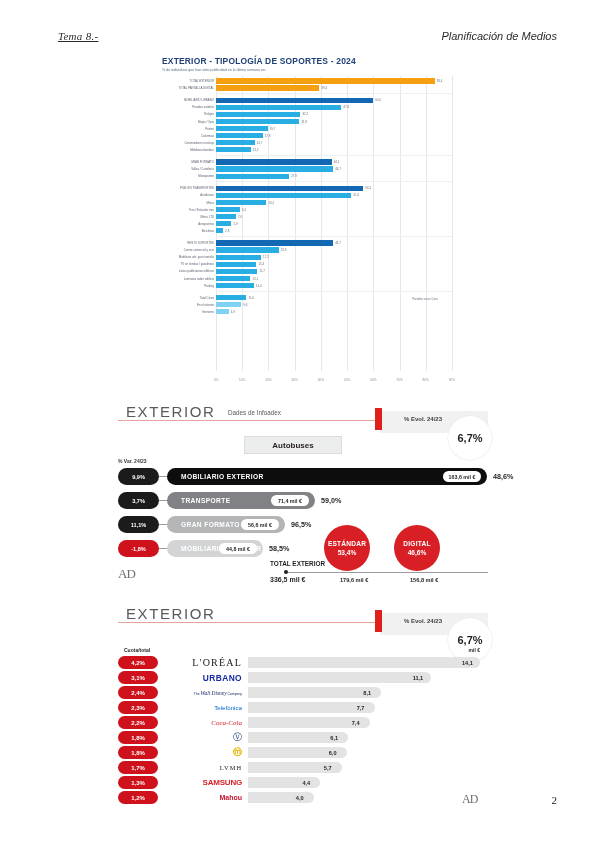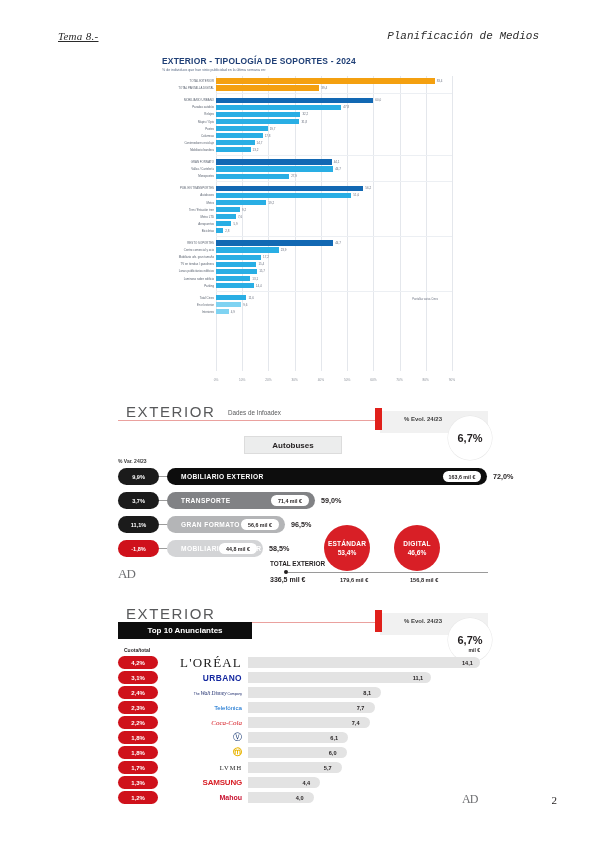--- a/index.html
+++ b/index.html
@@ -7,21 +7,21 @@
     width:599px;height:848px;background:#ffffff;
     font-family:"Liberation Sans", sans-serif;
     color:#231f20;overflow:hidden;position:relative;
   }
   .page{position:relative;width:599px;height:848px;}
 
   
   .hdr{position:absolute;top:30px;left:0;width:599px;height:20px;}
   .hdr-left{position:absolute;left:58px;top:0;font-family:"Liberation Serif",serif;
     font-style:italic;font-size:11px;text-decoration:underline;letter-spacing:.3px;color:#2b2b2b;}
-  .hdr-right{position:absolute;right:60px;top:0;font-family:Liberation Mono, monospace;
+  .hdr-right{position:absolute;right:42px;top:0;font-family:Liberation Sans, sans-serif;
     font-style:italic;font-size:11px;color:#2b2b2b;white-space:nowrap;}
 
   
   .card1{position:absolute;left:137px;top:52px;width:325px;height:340px;background:#fff;}
   .c1-title{position:absolute;left:25px;top:4px;font-size:9.2px;font-weight:bold;
     letter-spacing:.2px;color:#1f3f76;font-family:"Liberation Sans",sans-serif;
     transform:scaleX(.92);transform-origin:left center;white-space:nowrap;}
   .c1-sub{position:absolute;left:25px;top:16px;font-size:3.6px;color:#5a6b85;white-space:nowrap;}
 
   .plot{position:absolute;left:25px;top:24px;width:290px;height:306px;}
@@ -89,21 +89,21 @@
 
   .advrow{position:absolute;left:0;height:13px;}
   .advpct{position:absolute;left:0;top:0;width:40px;height:13px;border-radius:7px;background:#cf111b;
     color:#fff;font-size:6px;font-weight:bold;display:flex;align-items:center;justify-content:center;}
   .advlogo{position:absolute;left:44px;top:0;width:84px;height:13px;display:flex;align-items:center;
     justify-content:flex-end;padding-right:4px;box-sizing:border-box;}
   .advbar{position:absolute;left:130px;top:1px;height:11px;background:#e3e3e3;border-radius:0 6px 6px 0;}
   .advval{position:absolute;top:1px;height:11px;display:flex;align-items:center;font-size:5.6px;
     font-weight:bold;color:#231f20;}
 
-  .l-loreal{font-family:"Liberation Serif",serif;font-size:13px;letter-spacing:1.2px;color:#1a1a1a;}
+  .l-loreal{font-family:"Liberation Serif",serif;font-size:10px;letter-spacing:1.2px;color:#1a1a1a;}
   .l-samsung{font-family:"Liberation Sans",sans-serif;font-size:8.4px;font-weight:bold;color:#1428a0;letter-spacing:.4px;}
   .l-disney{font-family:"Liberation Serif",serif;font-size:5.4px;color:#1b2a6b;font-style:italic;}
   .l-telefonica{font-family:"Liberation Sans",sans-serif;font-size:6.2px;color:#0066cc;}
   .l-coca{font-family:"Liberation Serif",serif;font-size:7px;font-style:italic;color:#d4121a;}
   .l-vw{font-size:9px;color:#0b2d6b;}
   .l-mcd{font-size:9px;color:#e8b400;font-weight:bold;}
   .l-lvmh{font-family:"Liberation Serif",serif;font-size:6.4px;letter-spacing:1px;color:#1a1a1a;}
   .l-netflix{font-family:"Liberation Sans",sans-serif;font-size:8px;font-weight:bold;color:#d81f26;letter-spacing:-.2px;}
   .l-mahou{font-family:"Liberation Sans",sans-serif;font-size:7px;font-weight:bold;color:#c8102e;}
   .tdisney{font-size:3.4px;color:#1b2a6b;font-family:"Liberation Sans",sans-serif;font-style:normal;}
@@ -319,21 +319,21 @@
     <div class="segbtn">Autobuses</div>
     <div class="varlab">% Var. 24/23</div>
     <div id="segrows">
         <div class="segrow" style="top: 70px; width: 370px;">
           <div class="pill" style="background: rgb(27, 27, 27);">9,9%</div>
           <div class="pilldash"></div>
           <div class="segbar" style="width: 320px; background: rgb(13, 13, 13);">
             <div class="segname">MOBILIARIO EXTERIOR</div>
           </div>
           <div class="segval" style="left: 325px;">163,6 mil €</div>
-          <div class="segpct" style="left: 375px;">72,0%</div>
+          <div class="segpct" style="left: 375px;">48,6%</div>
         </div>
         <div class="segrow" style="top: 94px; width: 370px;">
           <div class="pill" style="background: rgb(27, 27, 27);">3,7%</div>
           <div class="pilldash"></div>
           <div class="segbar" style="width: 148px; background: rgb(129, 130, 133);">
             <div class="segname">TRANSPORTE</div>
           </div>
           <div class="segval" style="left: 153px;">71,4 mil €</div>
           <div class="segpct" style="left: 203px;">59,0%</div>
         </div>
@@ -375,21 +375,20 @@
     <div class="adlogo" style="left:0px;top:168px;">AD</div>
   </div>
 
   <div class="card3">
     <div class="c3-rule"></div>
     <div class="c3-title">EXTERIOR</div>
     <div class="evolbox" style="top:13px;"></div>
     <div class="evolmark" style="top:10px;"></div>
     <div class="evollab" style="top:18px;">% Evol. 24/23</div>
     <div class="evolcirc" style="top:18px;">6,7%</div>
-    <div class="topbtn">Top 10 Anunciantes</div>
     <div class="cuota">Cuota/total</div>
     <div class="mile">mil €</div>
     <div id="advrows">
         <div class="advrow" style="top: 56px; width: 370px;">
           <div class="advpct">4,2%</div>
           <div class="advlogo">
             <span class="l-loreal">L'ORÉAL</span>
           </div>
           <div class="advbar" style="width: 232px;"></div>
           <div class="advval" style="left: 344px;">14,1</div>

